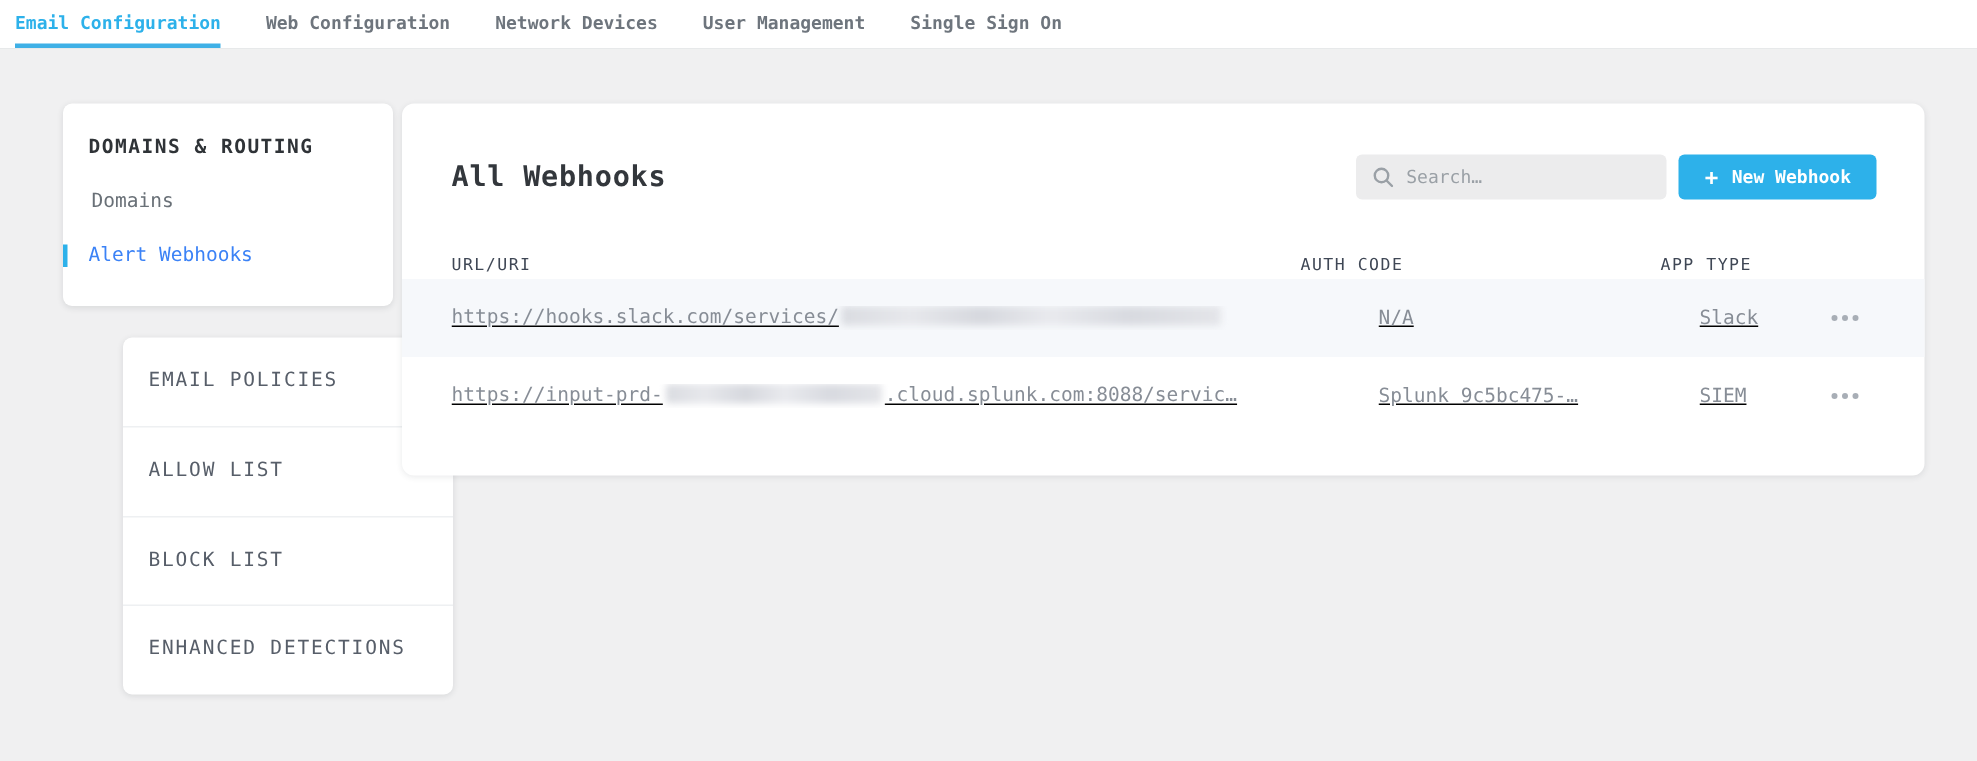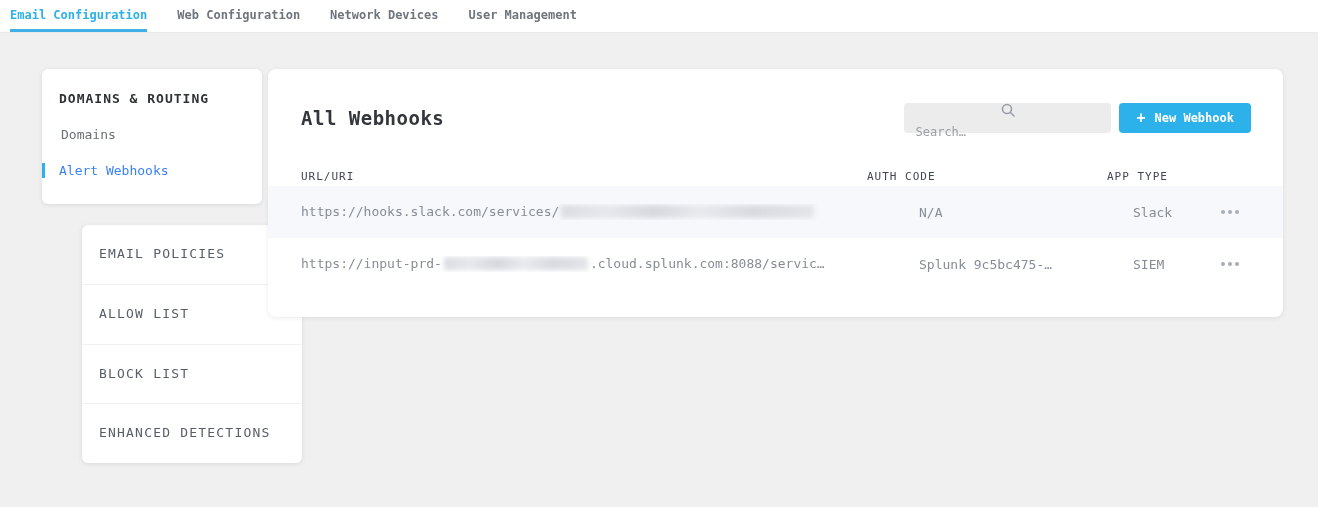--- a/index.html
+++ b/index.html
@@ -105,21 +105,20 @@
   }
   .header-actions { display: flex; align-items: center; gap: 8px; }
   .searchbox {
     width: 207px; height: 30px;
     background: #ececed;
     border-radius: 4px;
     display: flex;
     align-items: center;
     padding: 0 11px;
     gap: 8px;
-    flex-direction: column;
   }
   .searchbox svg { flex: 0 0 auto; }
   .searchbox input {
     border: none; outline: none; background: transparent;
     font-family: "DejaVu Sans Mono", "Liberation Mono", monospace;
     font-size: 12px;
     color: #6e757d;
     width: 100%;
   }
   .searchbox input::placeholder { color: #9aa0a6; opacity: 1; }
@@ -159,20 +158,21 @@
   .col-url  { flex: 1 1 auto; min-width: 0; }
   .col-auth { flex: 0 0 182px; }
   .col-app  { flex: 0 0 77px; margin-left: 32px; }
   .col-menu { flex: 0 0 40px; display: flex; justify-content: center; }
   .trow {
     display: flex;
     align-items: center;
     padding: 0 33px;
     height: 52px;
     margin-top: 0;
+    text-decoration: underline;
   }
   .trow.striped { background: #f6f8fb; }
   .trow:first-of-type { margin-top: 9px; }
   .td {
     font-size: 13px;
     color: #878d96;
     white-space: nowrap;
     overflow: hidden;
   }
   .redacted {
@@ -200,20 +200,21 @@
   }
 </style>
 </head>
 <body>
 
 <nav class="tabbar">
   <div class="tab active">Email Configuration</div>
   <div class="tab">Web Configuration</div>
   <div class="tab">Network Devices</div>
   <div class="tab">User Management</div>
+  <div class="tab">Single Sign On</div>
 </nav>
 
 <aside class="card card-1">
   <div class="card-title">DOMAINS &amp; ROUTING</div>
   <div class="side-link">Domains</div>
   <div class="side-link active">Alert Webhooks</div>
 </aside>
 
 <aside class="card card-2">
   <div class="side-section">EMAIL POLICIES</div>

